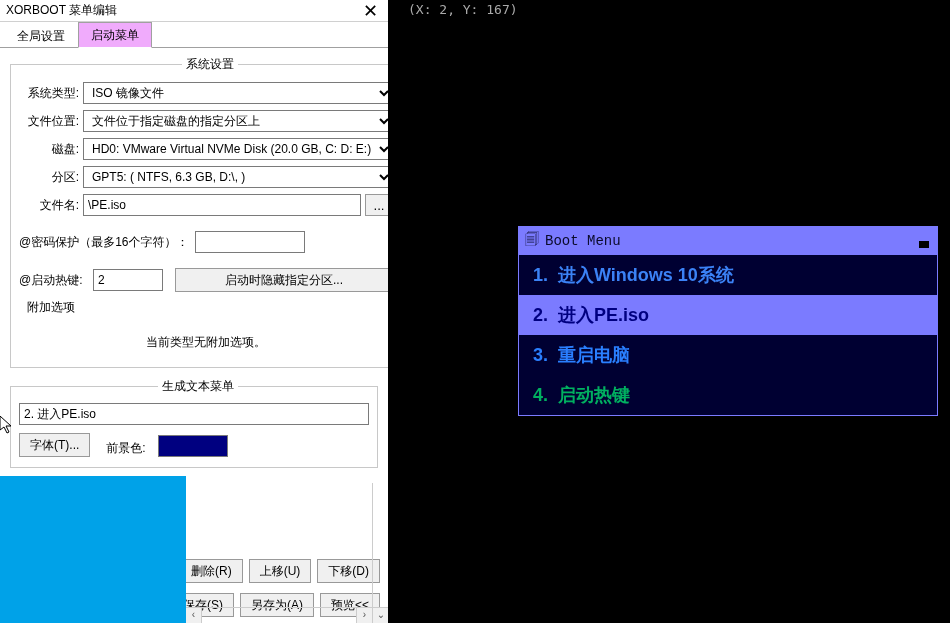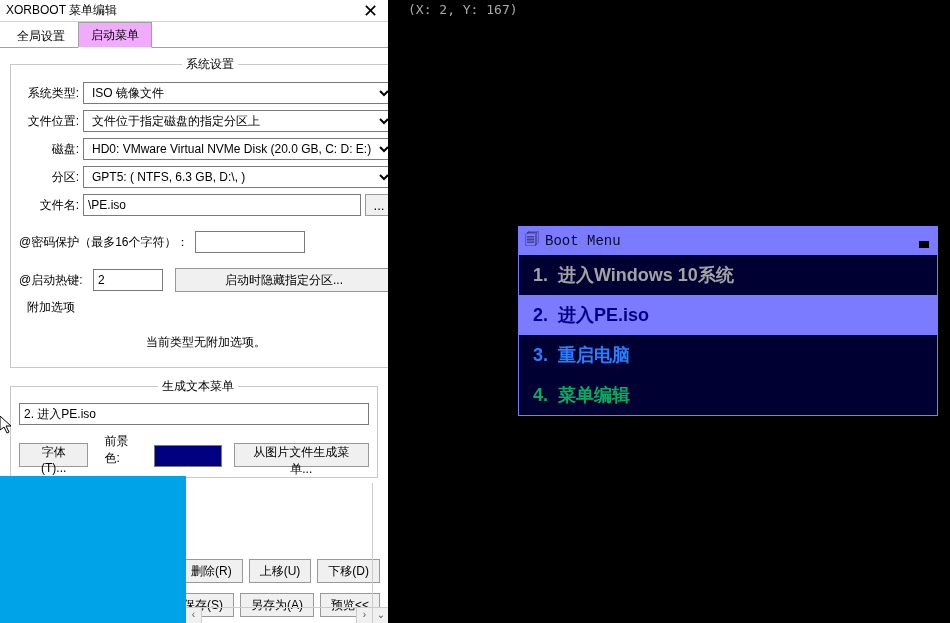--- a/index.html
+++ b/index.html
@@ -242,21 +242,21 @@
   background: linear-gradient(to bottom, #7b7bff 50%, #000 50%);
   margin-left: auto;
 }
 .boot-menu-list { background:#000032; }
 .boot-item {
   font-size: 18px;
   font-weight: bold;
   padding: 8px 14px;
   cursor: pointer;
 }
-.boot-item.c1 { color: #a3a3a3; }
+.boot-item.c1 { color: #3b82f6; }
 .boot-item.sel { background: #7b7bff; color: #000080; }
 .boot-item.c3 { color: #2a7fff; }
 .boot-item.c4 { color: #00b060; }
 .cursor-arrow {
   position: absolute;
   left: 0px; top: 416px;
   width: 14px; height: 18px;
   pointer-events: none;
 }
 </style>
@@ -315,21 +315,20 @@
         <div class="addon-center">当前类型无附加选项。</div>
       </fieldset>
 
       <fieldset class="group">
         <legend>生成文本菜单</legend>
         <input class="gen-input" type="text" value="2. 进入PE.iso" style="">
         <div class="gen-row">
           <button class="btn">字体(T)...</button>
           <span class="lbl">前景色:</span>
           <div class="color-swatch"></div>
-          <button class="btn" style="margin-left:auto">从图片文件生成菜单...</button>
         </div>
       </fieldset>
     </div>
 
     <div class="index-row">
       <div class="index-num"><span>2</span></div>
       <button class="arrow-btn">◄</button>
       <button class="arrow-btn">►</button>
       <span style="width:12px"></span>
       <button class="btn">添加(A)</button>
@@ -373,18 +372,18 @@
         <div class="boot-item c1">
           <span>1.</span>&nbsp;&nbsp;<span>进入Windows 10系统</span>
         </div>
         <div class="boot-item sel">
           <span>2.</span>&nbsp;&nbsp;<span>进入PE.iso</span>
         </div>
         <div class="boot-item c3">
           <span>3.</span>&nbsp;&nbsp;<span>重启电脑</span>
         </div>
         <div class="boot-item c4">
-          <span>4.</span>&nbsp;&nbsp;<span>菜单编辑</span>
+          <span>4.</span>&nbsp;&nbsp;<span>启动热键</span>
         </div>
       </div>
     </div>
   </div>
 </div>
 
 </body></html>

